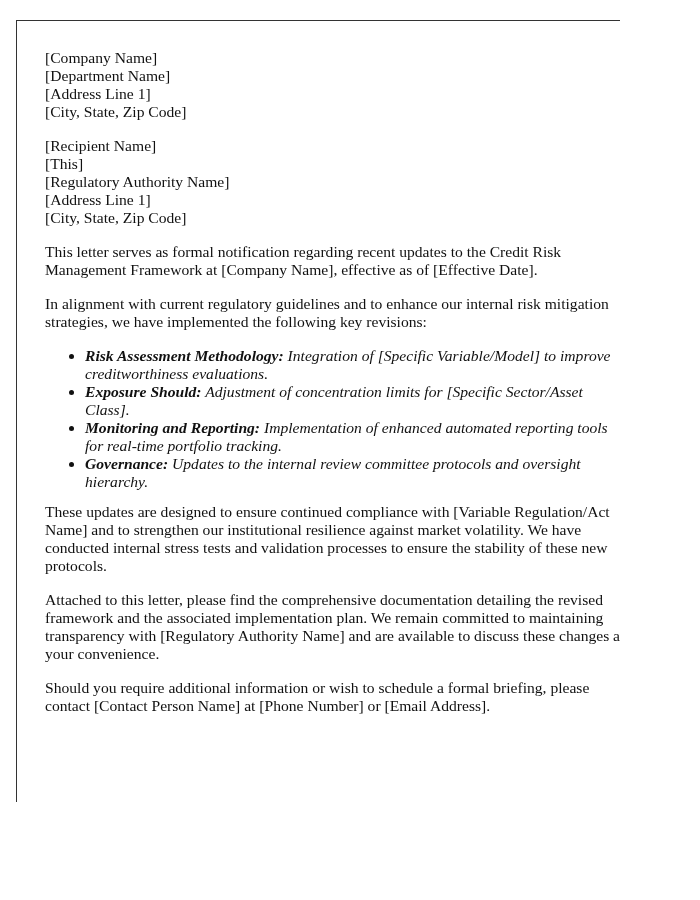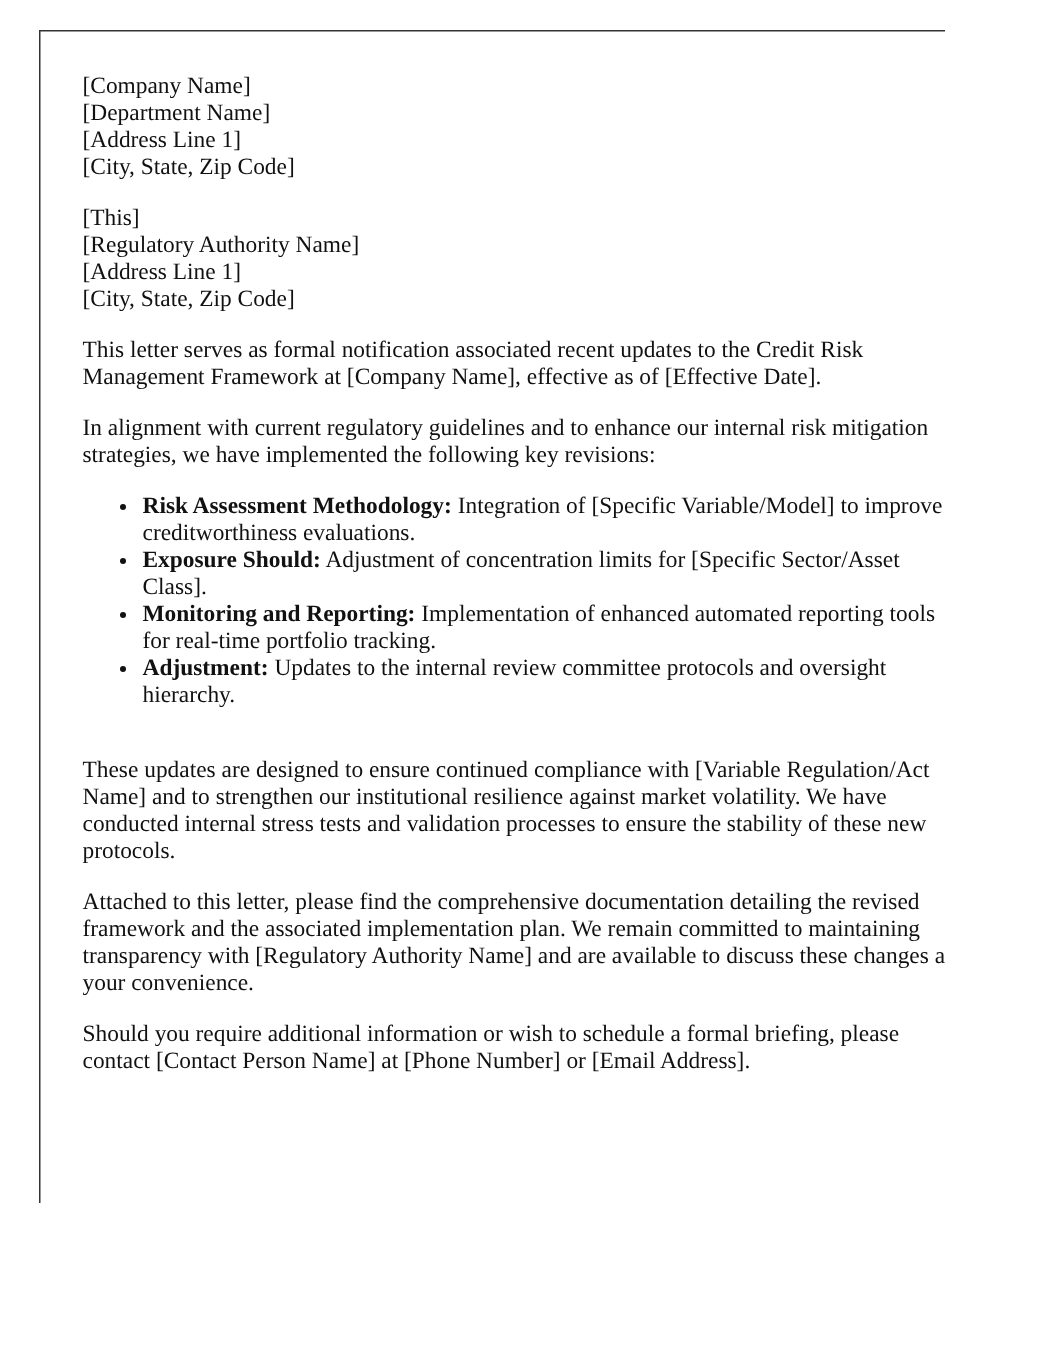--- a/index.html
+++ b/index.html
@@ -1,70 +1,71 @@
 <!DOCTYPE html>
 <html><head>
 <meta charset="utf-8">
 <style>
   html, body { margin: 0; padding: 0; background: #ffffff; }
   body { width: 700px; height: 900px; position: relative; overflow: hidden; }
   .page-clip {
-    position: absolute; left: 26px; top: 20px; width: 604px; height: 782px;
+    position: absolute; left: 16px; top: 20px; width: 604px; height: 782px;
     overflow: hidden;
   }
   .letter {
     box-sizing: border-box;
     width: 642px;
     min-height: 900px;
     border: 1.5px solid #333;
     padding: 28px 28px 28px 28px;
     font-family: "Liberation Serif", "DejaVu Serif", serif;
     font-size: 15.6px;
     line-height: 18px;
     color: #111;
   }
   .block { margin: 0 0 16px 0; }
   .line { display: block; }
   p { margin: 0 0 16px 0; }
   .re { font-weight: bold; margin: 0 0 16px 0; }
-  ul { margin: 0 0 32px 0; padding-left: 40px; }
+  ul { margin: 0 0 12px 0; padding-left: 40px; font-style: italic; }
   li { margin: 0; }
   li b { font-weight: bold; }
 </style>
 </head>
 <body>
 
 <div class="page-clip">
   <div class="letter">
 
     <div class="block">
       <span class="line">[Company Name]</span>
       <span class="line">[Department Name]</span>
       <span class="line">[Address Line 1]</span>
       <span class="line">[City, State, Zip Code]</span>
     </div>
 
     <div class="block">
+      <span class="line">[Recipient Name]</span>
       <span class="line">[This]</span>
       <span class="line">[Regulatory Authority Name]</span>
       <span class="line">[Address Line 1]</span>
       <span class="line">[City, State, Zip Code]</span>
     </div>
 
 
 
-    <p>This letter serves as formal notification associated recent updates to the Credit Risk Management Framework at [Company Name], effective as of [Effective Date].</p>
+    <p>This letter serves as formal notification regarding recent updates to the Credit Risk Management Framework at [Company Name], effective as of [Effective Date].</p>
 
     <p>In alignment with current regulatory guidelines and to enhance our internal risk mitigation strategies, we have implemented the following key revisions:</p>
 
     <ul>
       <li><b>Risk Assessment Methodology:</b><span> Integration of [Specific Variable/Model] to improve creditworthiness evaluations.</span></li>
       <li><b>Exposure Should:</b><span> Adjustment of concentration limits for [Specific Sector/Asset Class].</span></li>
       <li><b>Monitoring and Reporting:</b><span> Implementation of enhanced automated reporting tools for real-time portfolio tracking.</span></li>
-      <li><b>Adjustment:</b><span> Updates to the internal review committee protocols and oversight hierarchy.</span></li>
+      <li><b>Governance:</b><span> Updates to the internal review committee protocols and oversight hierarchy.</span></li>
     </ul>
 
     <p>These updates are designed to ensure continued compliance with [Variable Regulation/Act Name] and to strengthen our institutional resilience against market volatility. We have conducted internal stress tests and validation processes to ensure the stability of these new protocols.</p>
 
     <p>Attached to this letter, please find the comprehensive documentation detailing the revised framework and the associated implementation plan. We remain committed to maintaining transparency with [Regulatory Authority Name] and are available to discuss these changes at your convenience.</p>
 
     <p>Should you require additional information or wish to schedule a formal briefing, please contact [Contact Person Name] at [Phone Number] or [Email Address].</p>
 
   </div>
 </div>

